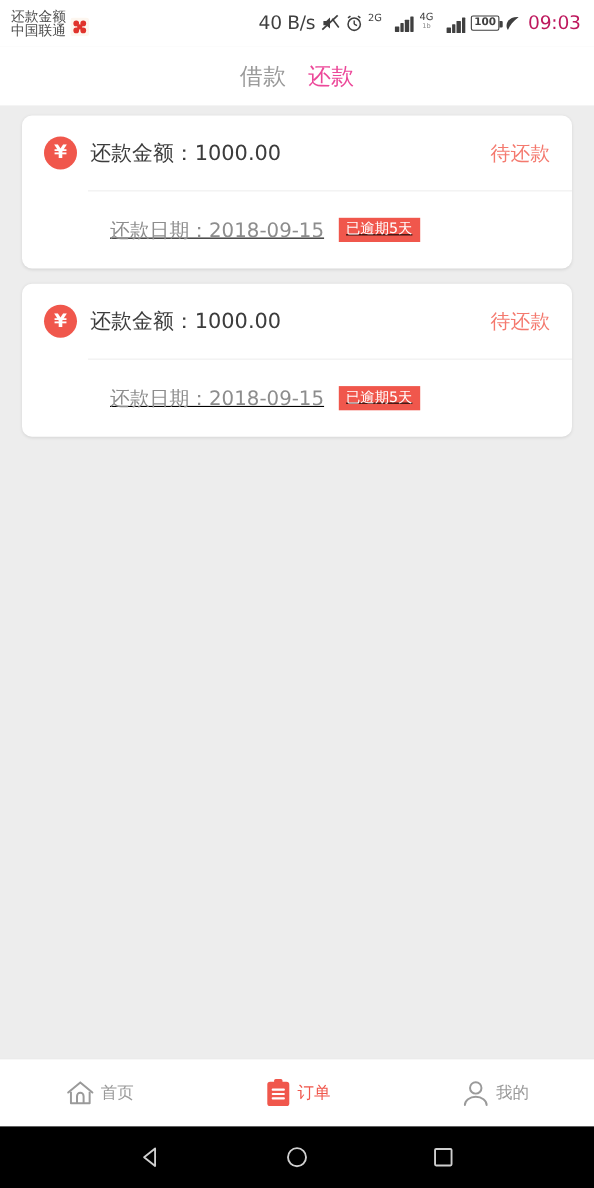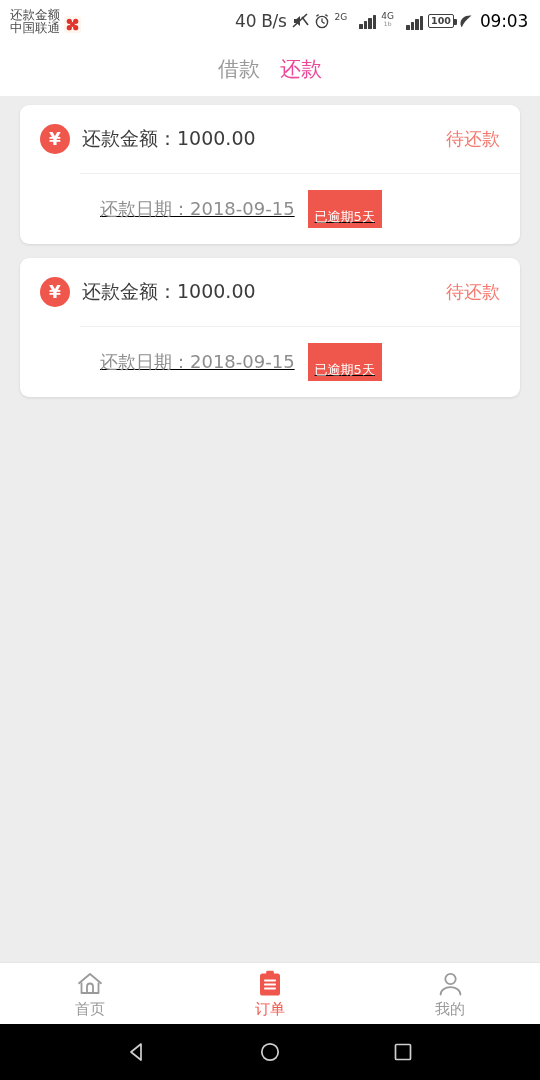--- a/index.html
+++ b/index.html
@@ -39,21 +39,21 @@
   .sig-label.sub em { font-style:normal; font-size:6px; color:#8a8a8a; }
   .batt {
     width:26px; height:14px; border:1.6px solid #3f3f3f; border-radius:2px;
     display:flex; align-items:center; justify-content:center; position:relative;
   }
   .batt span { font-size:9.5px; color:#3f3f3f; line-height:1; font-weight:600; }
   .batt:after {
     content:""; position:absolute; right:-4px; top:3.5px;
     width:2.6px; height:6px; background:#3f3f3f; border-radius:0 1px 1px 0;
   }
-  .sb-time { font-size:17px; color:#000000; margin-left:2px; letter-spacing:-0.2px; }
+  .sb-time { font-size:17px; color:#be185d; margin-left:2px; letter-spacing:-0.2px; }
 
   
   .header {
     flex:0 0 54px; background:#ffffff;
     display:flex; align-items:center; justify-content:center; gap:12px;
   }
   .tab { font-size:21px; color:#9a9a9a; padding:2px 4px; }
   .tab.active { color:#ec4899; }
 
   
@@ -75,31 +75,31 @@
   .yen-badge span { color:#ffffff; font-size:17px; line-height:1; font-weight:600; }
   .amount-line { font-size:19px; color:#3c3c3c; flex:1 1 auto; white-space:nowrap; }
   .status-text { font-size:18px; color:#f4796e; white-space:nowrap; }
 
   .divider { height:1px; background:#eeeeee; margin:0 -20px 0 40px; }
 
   .card-bottom { display:flex; align-items:center; height:70px; padding-left:60px;text-decoration:underline; }
   .date-line { font-size:18px; color:#8d8d8d; white-space:nowrap; }
   .overdue-badge {
     background:#f0574c; color:#ffffff; font-size:13px;
-    padding:20px 7px 5px 7px; margin-left:13px; white-space:nowrap; line-height:1.05;text-align:center;
+    padding:4px 7px 5px 7px; margin-left:13px; white-space:nowrap; line-height:1.05;text-align:center;
   }
 
   
   .bottomnav {
     flex:0 0 62px; background:#ffffff; border-top:1px solid #e6e6e6;
     display:flex; align-items:center;
   }
   .nav-item {
-    flex:1 1 0; display:flex; flex-direction:column;
-    align-items:center; gap:5px;
+    flex:1 1 0; display:flex; flex-direction:row;
+    align-items:center; justify-content:center; gap:5px;
   }
   .nav-icon { height:27px; display:flex; align-items:center; justify-content:center; }
   .nav-icon svg { display:block; }
   .nav-label { font-size:15px; color:#9a9a9a; line-height:1; }
   .nav-item.active .nav-label { color:#f0574c; }
 
   
   .androidnav {
     flex:0 0 56px; background:#000000;
     display:flex; align-items:center; justify-content:space-around;

